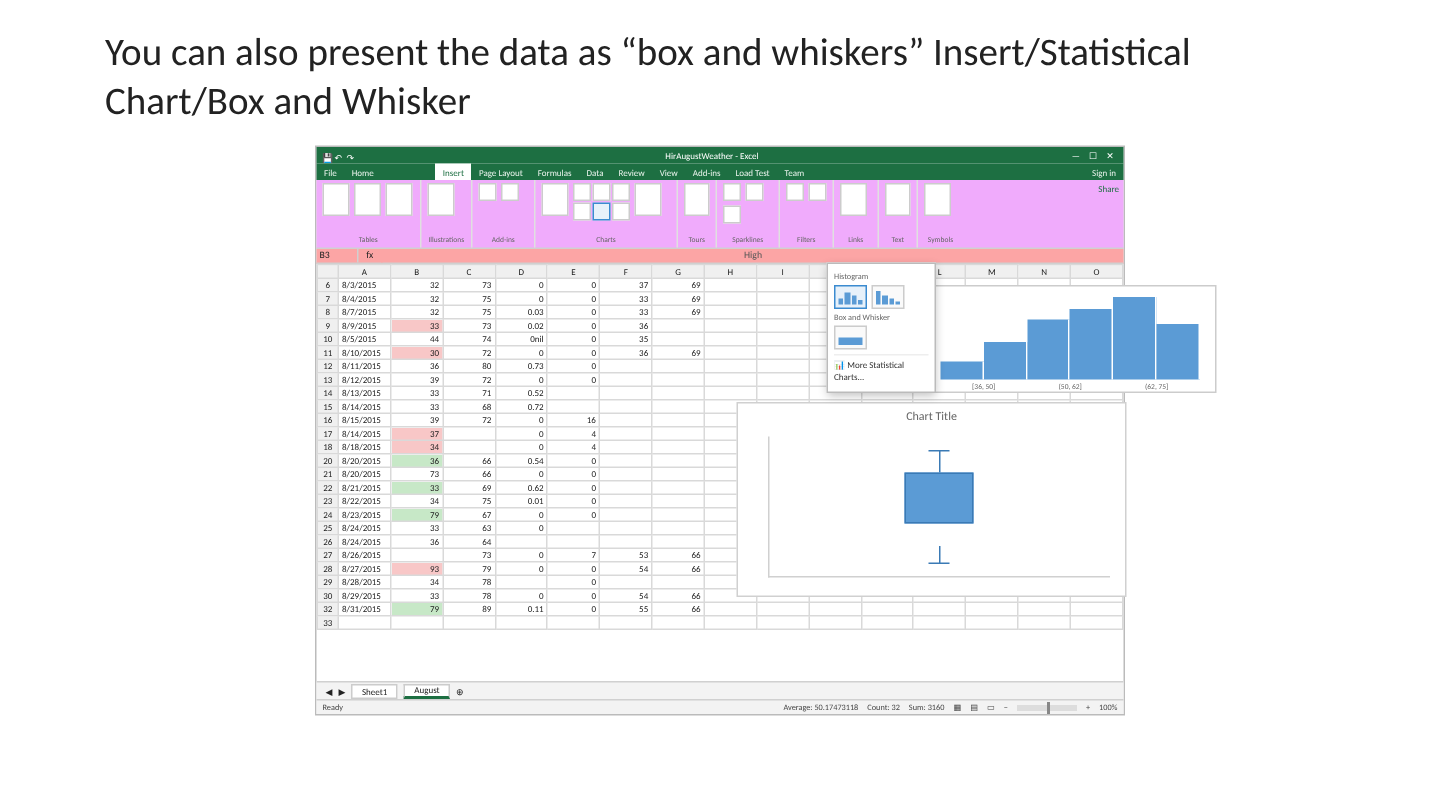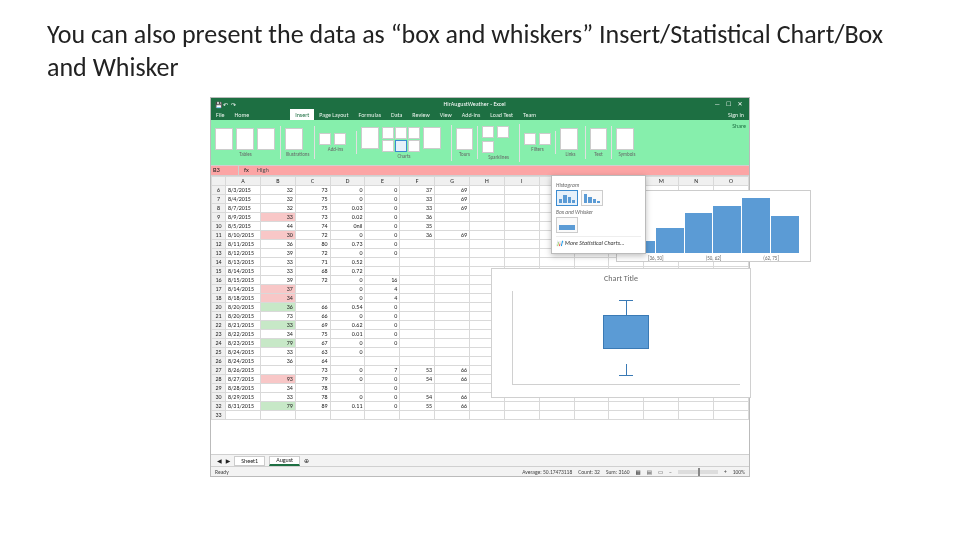--- a/index.html
+++ b/index.html
@@ -1,54 +1,54 @@
 <!DOCTYPE html>
 <html><head>
 <meta charset="utf-8">
 <style>
   * { box-sizing: border-box; }
   body { margin: 0; width: 960px; height: 540px; background: #fff; font-family: Calibri, Arial, sans-serif; color: #222; }
-  .slide { padding: 18px 47px; }
+  .slide { padding: 18px 70px; }
   .heading { font-size: 26px; font-weight: 400; line-height: 1.25; margin-bottom: 14px; }
   .excel-window { width: 540px; height: 380px; margin: 0 auto; border: 1px solid #bbb; background: #fff; font-size: 6.5px; position: relative; display: flex; flex-direction: column; }
   .titlebar { background: #1d6f42; color: #fff; height: 11px; display: flex; align-items: center; justify-content: space-between; padding: 0 4px; font-size: 6px; }
   .titlebar .qat { display: flex; gap: 2px; }
   .qat span { width: 6px; height: 6px; display: inline-block; }
   .titlebar .winbtns span { display: inline-block; width: 10px; text-align: center; }
   .tabs { background: #1d6f42; display: flex; height: 11px; font-size: 6px; }
   .tabs div { padding: 0 5px; color: #e9f3ec; display: flex; align-items: center; }
   .tabs .active { background: #fff; color: #1d6f42; margin-left: 36px; }
-  .ribbon { background: #86efac; border-bottom: 1px solid #d0d0d0; height: 46px; display: flex; position: relative; align-items: center; }
+  .ribbon { background: #f0abfc; border-bottom: 1px solid #d0d0d0; height: 46px; display: flex; position: relative; }
   .rgroup { border-right: 1px solid #e0e0e0; padding: 2px 4px; display: flex; flex-direction: column; justify-content: space-between; }
   .rgroup .icons { display: flex; gap: 3px; flex-wrap: wrap; }
   .ric { width: 12px; height: 12px; background: #fff; border: 1px solid #ccc; }
   .ric.big { width: 18px; height: 22px; }
   .rgroup .glabel { font-size: 5px; color: #666; text-align: center; margin-top: 1px; }
   .chartgrp { position: relative; }
   .share { position: absolute; right: 3px; top: 2px; color: #1d6f42; font-size: 6px; }
   .formula { display: flex; border-bottom: 1px solid #d0d0d0; height: 10px; background: #fca5a5; }
   .formula .nbox { width: 28px; border-right: 1px solid #d0d0d0; padding: 0 2px; }
-  .formula .fbox { flex: 1; padding: 0 2px; color: #555; }
+  .formula .fbox { flex: 1; padding: 0 2px; color: #555; text-align: center; }
   .sheet-wrap { flex: 1; overflow: hidden; position: relative; }
   table.sheet { border-collapse: collapse; width: 100%; font-size: 6px; table-layout: fixed; }
   table.sheet th, table.sheet td { border: 1px solid #d9d9d9; height: 9px; padding: 0 2px; text-align: right; overflow: hidden; white-space: nowrap; }
   table.sheet th { background: #f0f0f0; font-weight: normal; text-align: center; }
   table.sheet th.rh { text-align: center; width: 14px; }
   table.sheet td.left { text-align: left; }
   td.hl-r { background: #f8c7c7; }
   td.hl-g { background: #c7e8c7; }
   .sheet-tabs { height: 12px; background: #f3f3f3; border-top: 1px solid #d0d0d0; display: flex; align-items: center; font-size: 6px; gap: 4px; padding: 0 6px; }
   .sheet-tabs .stab { padding: 0 6px; height: 10px; display: flex; align-items: center; border: 1px solid #ccc; background: #fff; }
   .sheet-tabs .stab.active { border-bottom: 2px solid #1d6f42; font-weight: normal; }
   .statusbar { height: 10px; background: #f3f3f3; border-top: 1px solid #d0d0d0; display: flex; justify-content: space-between; align-items: center; font-size: 5.5px; padding: 0 4px; color: #444; }
   .statusbar .right { display: flex; gap: 6px; align-items: center; }
   .zoom { width: 40px; height: 4px; background: #ddd; position: relative; }
   .zoom::after { content: ''; position: absolute; left: 50%; top: -2px; width: 2px; height: 8px; background: #888; }
 
-  .dropdown { position: absolute; top: 77px; left: 340px; width: 95px; background: #fff; border: 1px solid #bbb; box-shadow: 0 2px 6px rgba(0,0,0,.25); z-index: 50; padding: 4px; font-size: 6px; font-style: italic; }
+  .dropdown { position: absolute; top: 77px; left: 340px; width: 73px; background: #fff; border: 1px solid #bbb; box-shadow: 0 2px 6px rgba(0,0,0,.25); z-index: 50; padding: 4px; font-size: 6px; }
   .dropdown .sect { font-size: 5.5px; color: #666; margin: 2px 0; }
   .dropdown .hicons { display: flex; gap: 3px; margin-bottom: 3px; }
   .hicon { width: 22px; height: 16px; border: 1px solid #ccc; background: #fafafa; position: relative; }
   .hicon.sel { border: 1px solid #3b8bd0; background: #e7f1fa; }
   .hicon .bars { position: absolute; bottom: 2px; left: 2px; right: 2px; display: flex; align-items: flex-end; gap: 1px; height: 10px; }
   .hicon .bars span { flex: 1; background: #5b9bd5; }
   .dropdown .more { font-size: 6px; color: #333; padding: 2px 0; border-top: 1px solid #eee; }
 
   .hist-overlay { position: absolute; top: 92px; left: 405px; width: 195px; height: 72px; background: #fff; border: 1px solid #ccc; z-index: 40; }
   .hist-overlay .bars { position: absolute; bottom: 8px; left: 10px; right: 10px; height: 55px; display: flex; align-items: flex-end; gap: 0; }

